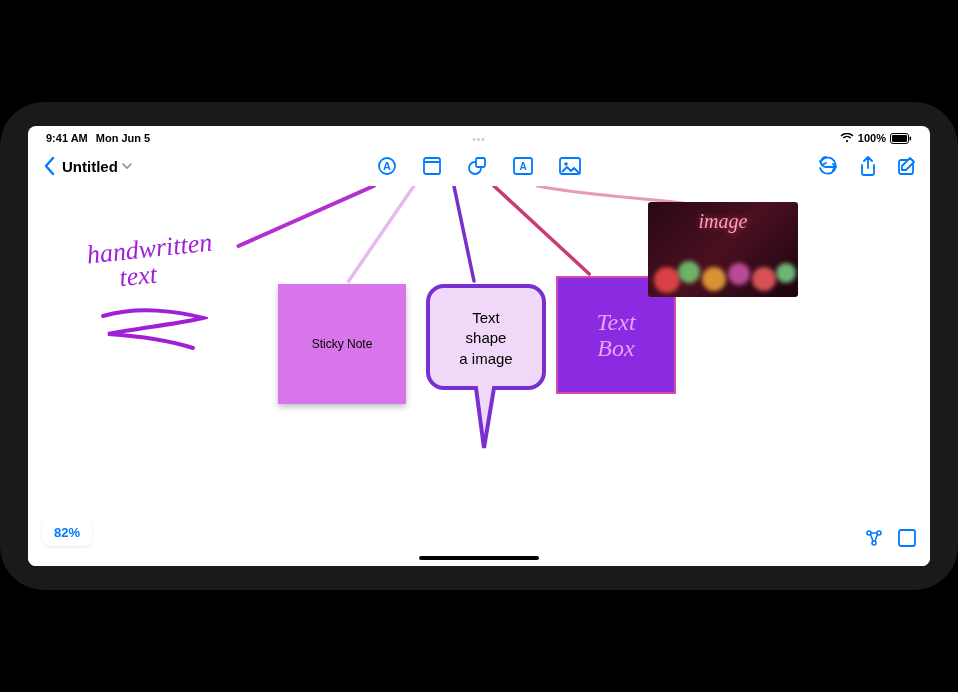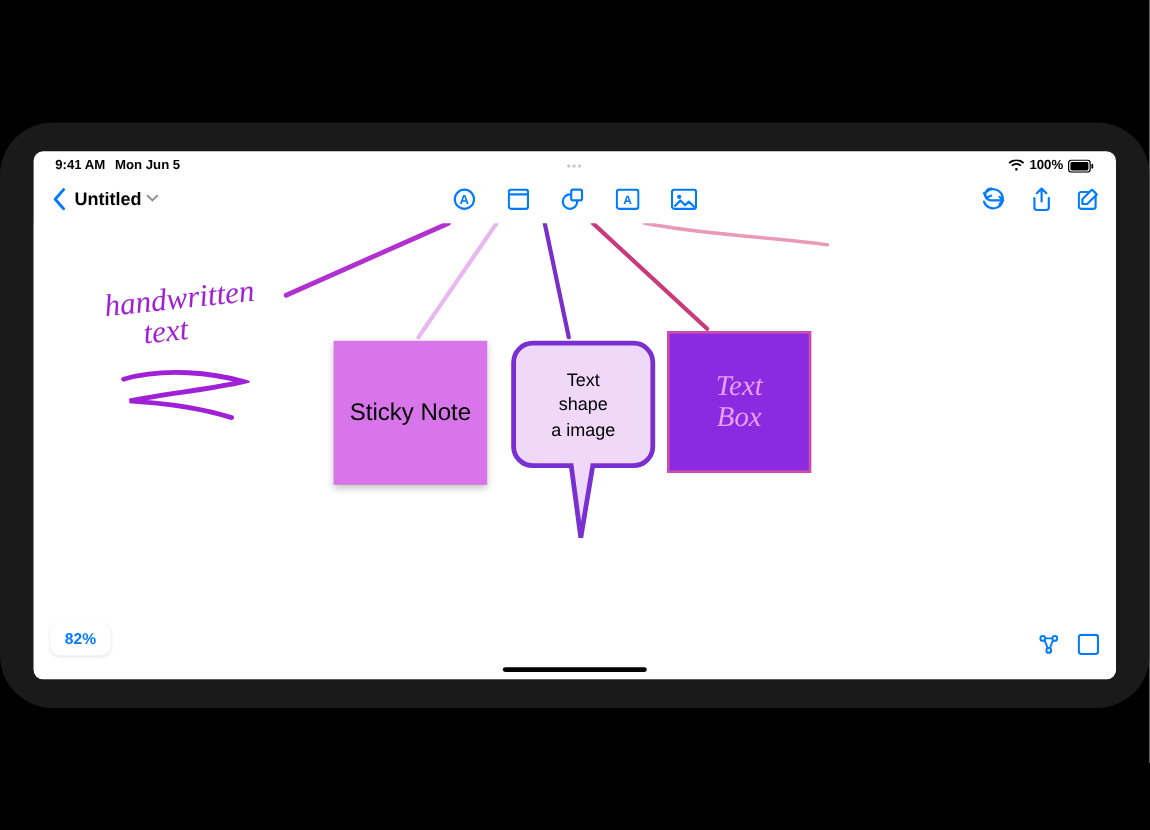--- a/index.html
+++ b/index.html
@@ -62,21 +62,21 @@
   }
   .hw-underline {
     position: absolute; left: 70px; top: 120px; width: 110px; height: 50px;
   }
   
   
   .sticky {
     position: absolute; left: 250px; top: 98px; width: 128px; height: 120px;
     background: #d875ea; box-shadow: 0 3px 6px rgba(0,0,0,0.25);
     display: flex; align-items: center; justify-content: center; text-align: center;
-    font-size: 20px; font-weight: 500; color: #000; padding: 8px;
+    font-size: 12px; font-weight: 500; color: #000; padding: 8px;
   }
   
   
   .bubble-wrap { position: absolute; left: 396px; top: 96px; }
   
   
   .textbox {
     position: absolute; left: 528px; top: 90px; width: 120px; height: 118px;
     background: #8a2be2; border: 2px solid #d24da5;
     display: flex; align-items: center; justify-content: center; text-align: center;
@@ -260,20 +260,29 @@
         </div>
       </div>
 
       <div class="textbox">
         <div>
           <span>Text</span><br>
           <span>Box</span>
         </div>
       </div>
 
+      <div class="image-box">
+        <div class="image-label">image</div>
+        <div class="bokeh b1"></div>
+        <div class="bokeh b2"></div>
+        <div class="bokeh b3"></div>
+        <div class="bokeh b4"></div>
+        <div class="bokeh b5"></div>
+        <div class="bokeh b6"></div>
+      </div>
 
     </div>
 
     <div class="zoom-badge">
       <span>82%</span>
     </div>
 
     <div class="bottom-right">
       <span class="br-btn">
         <svg width="20" height="20" viewBox="0 0 20 20">

